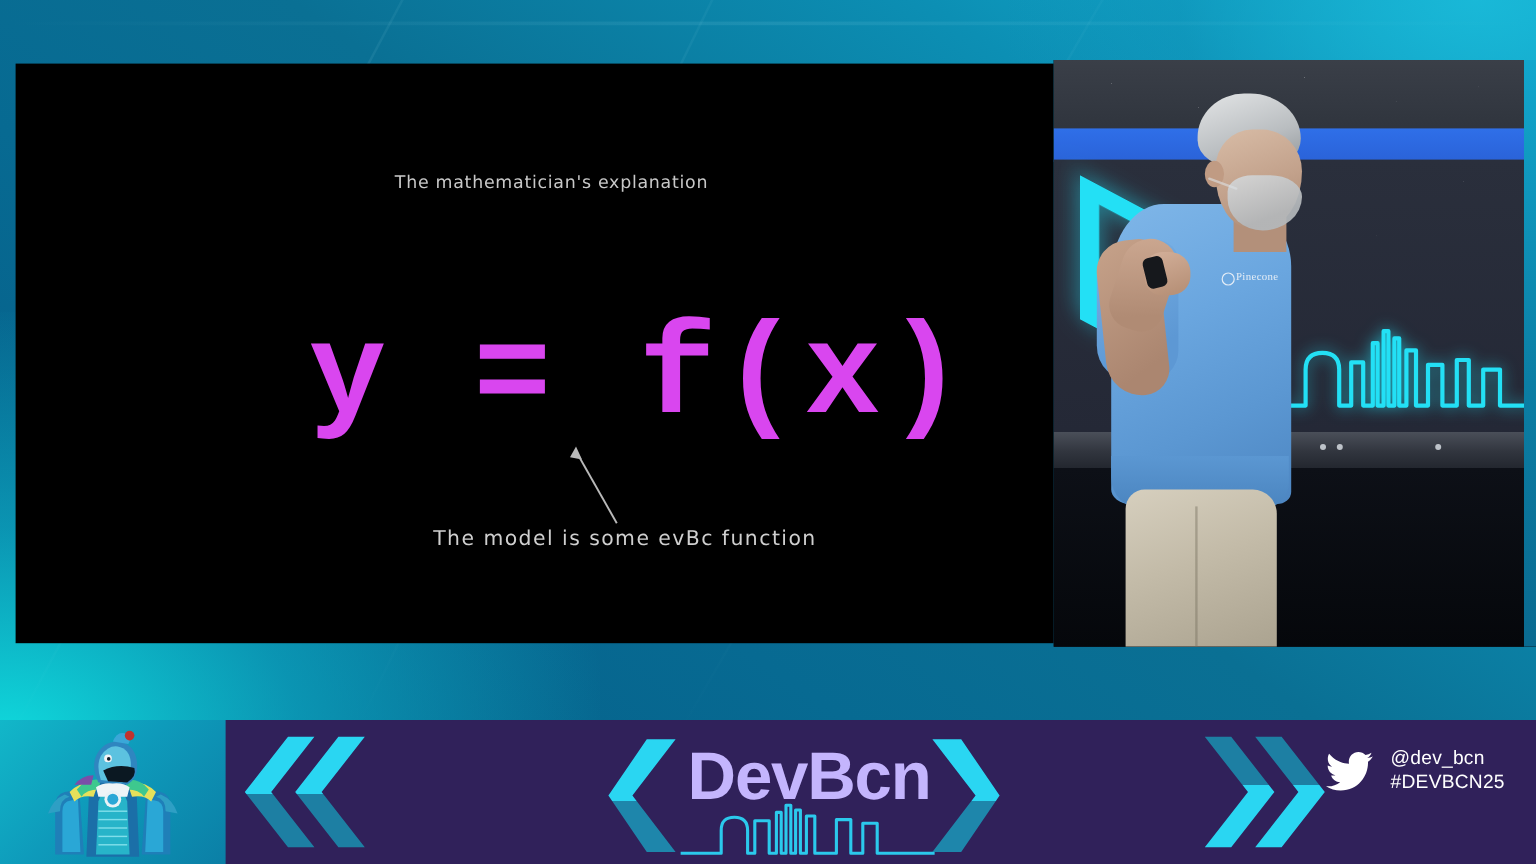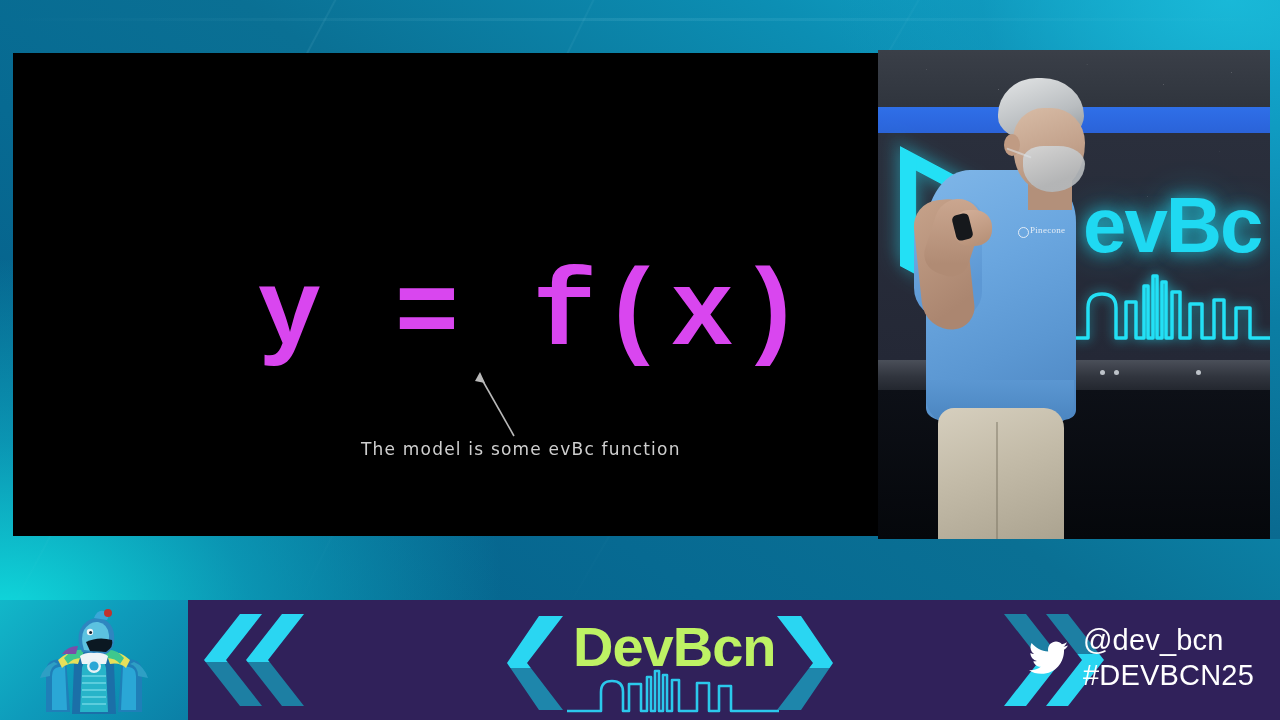--- a/index.html
+++ b/index.html
@@ -246,70 +246,70 @@
   #chev-left { left: 196px; width: 112px; }
   #chev-right { left: 1000px; width: 112px; }
 
   #devbcn-logo {
     position: absolute; left: 505px; top: 8px; width: 330px; height: 108px;
   }
   #devbcn-word {
     position: absolute; left: 68px; top: 6px;
     font-family: "Liberation Sans", sans-serif;
     font-size: 56px; font-weight: 700; letter-spacing: -1px;
-    color: #bef264;
+    color: #c4b5fd;
   }
   #devbcn-wave { position: absolute; left: 62px; top: 60px; width: 212px; height: 46px; }
   #devbcn-brk-l { position: absolute; left: 0; top: 6px; width: 62px; height: 98px; }
   #devbcn-brk-r { position: absolute; left: 268px; top: 6px; width: 62px; height: 98px; }
 
   #social {
     position: absolute; right: 26px; top: 24px;
     text-align: left;
   }
   #social-row { display: flex; align-items: center; gap: 14px; }
   #twitter-icon { width: 40px; height: 34px; flex: 0 0 auto; }
   .social-lines { display: flex; flex-direction: column; gap: 2px; }
   .social-line {
     font-family: "Liberation Sans", sans-serif;
-    font-size: 29px; color: #ffffff; letter-spacing: 0.2px; white-space: nowrap;
+    font-size: 16px; color: #ffffff; letter-spacing: 0.2px; white-space: nowrap;
   }
 </style>
 </head>
 <body>
 
 <div id="stage">
 
   <div id="bg">
     <div id="bg-glow-bl"></div>
     <div id="bg-glow-tr"></div>
     <div class="bg-streak" style="left:0;top:18px;width:1280px;height:3px;"></div>
     <div class="bg-diag" style="left:430px;top:-180px;transform:rotate(28deg);"></div>
     <div class="bg-diag" style="left:690px;top:-200px;transform:rotate(26deg);opacity:0.7;"></div>
     <div class="bg-diag" style="left:1010px;top:-160px;transform:rotate(30deg);opacity:0.55;"></div>
   </div>
 
   <div id="slide">
+    <div id="slide-title">The mathematician's explanation</div>
     <div id="formula">y = f(x)</div>
     <svg id="arrow-svg" viewBox="0 0 60 72">
       <line x1="46" y1="68" x2="12" y2="8" stroke="#b9b9b9" stroke-width="1.6"></line>
       <polygon points="12,4 17,15 7,13" fill="#b9b9b9"></polygon>
     </svg>
     <div id="slide-caption">The model is some evBc function</div>
   </div>
 
   <div id="video">
     <div class="v-wallTop"></div>
     <div class="v-wallSpeck"></div>
     <div class="v-blueBar"></div>
     <div class="v-screen"></div>
     <div class="v-screenSpeck"></div>
 
     <div class="v-chev"></div>
-    <div class="v-logoText">evBc</div>
     <svg id="v-wave" viewBox="0 0 215 76">
       <path d="M0,70 L14,70 L14,40 Q14,26 28,26 Q42,26 42,40 L42,70 L52,70 L52,34 L62,34 L62,70
                L70,70 L70,18 L74,18 L74,70 L79,70 L79,8 L83,8 L83,70 L88,70 L88,14 L92,14 L92,70
                L98,70 L98,24 L106,24 L106,70 L116,70 L116,36 L128,36 L128,70 L140,70 L140,32
                L150,32 L150,70 L162,70 L162,40 L176,40 L176,70 L215,70" fill="none" stroke="#23e0f5" stroke-width="3.5" stroke-linejoin="round"></path>
     </svg>
 
     <div class="v-rail"></div>
     <div class="v-railBolt" style="left:222px;"></div>
     <div class="v-railBolt" style="left:236px;"></div>

